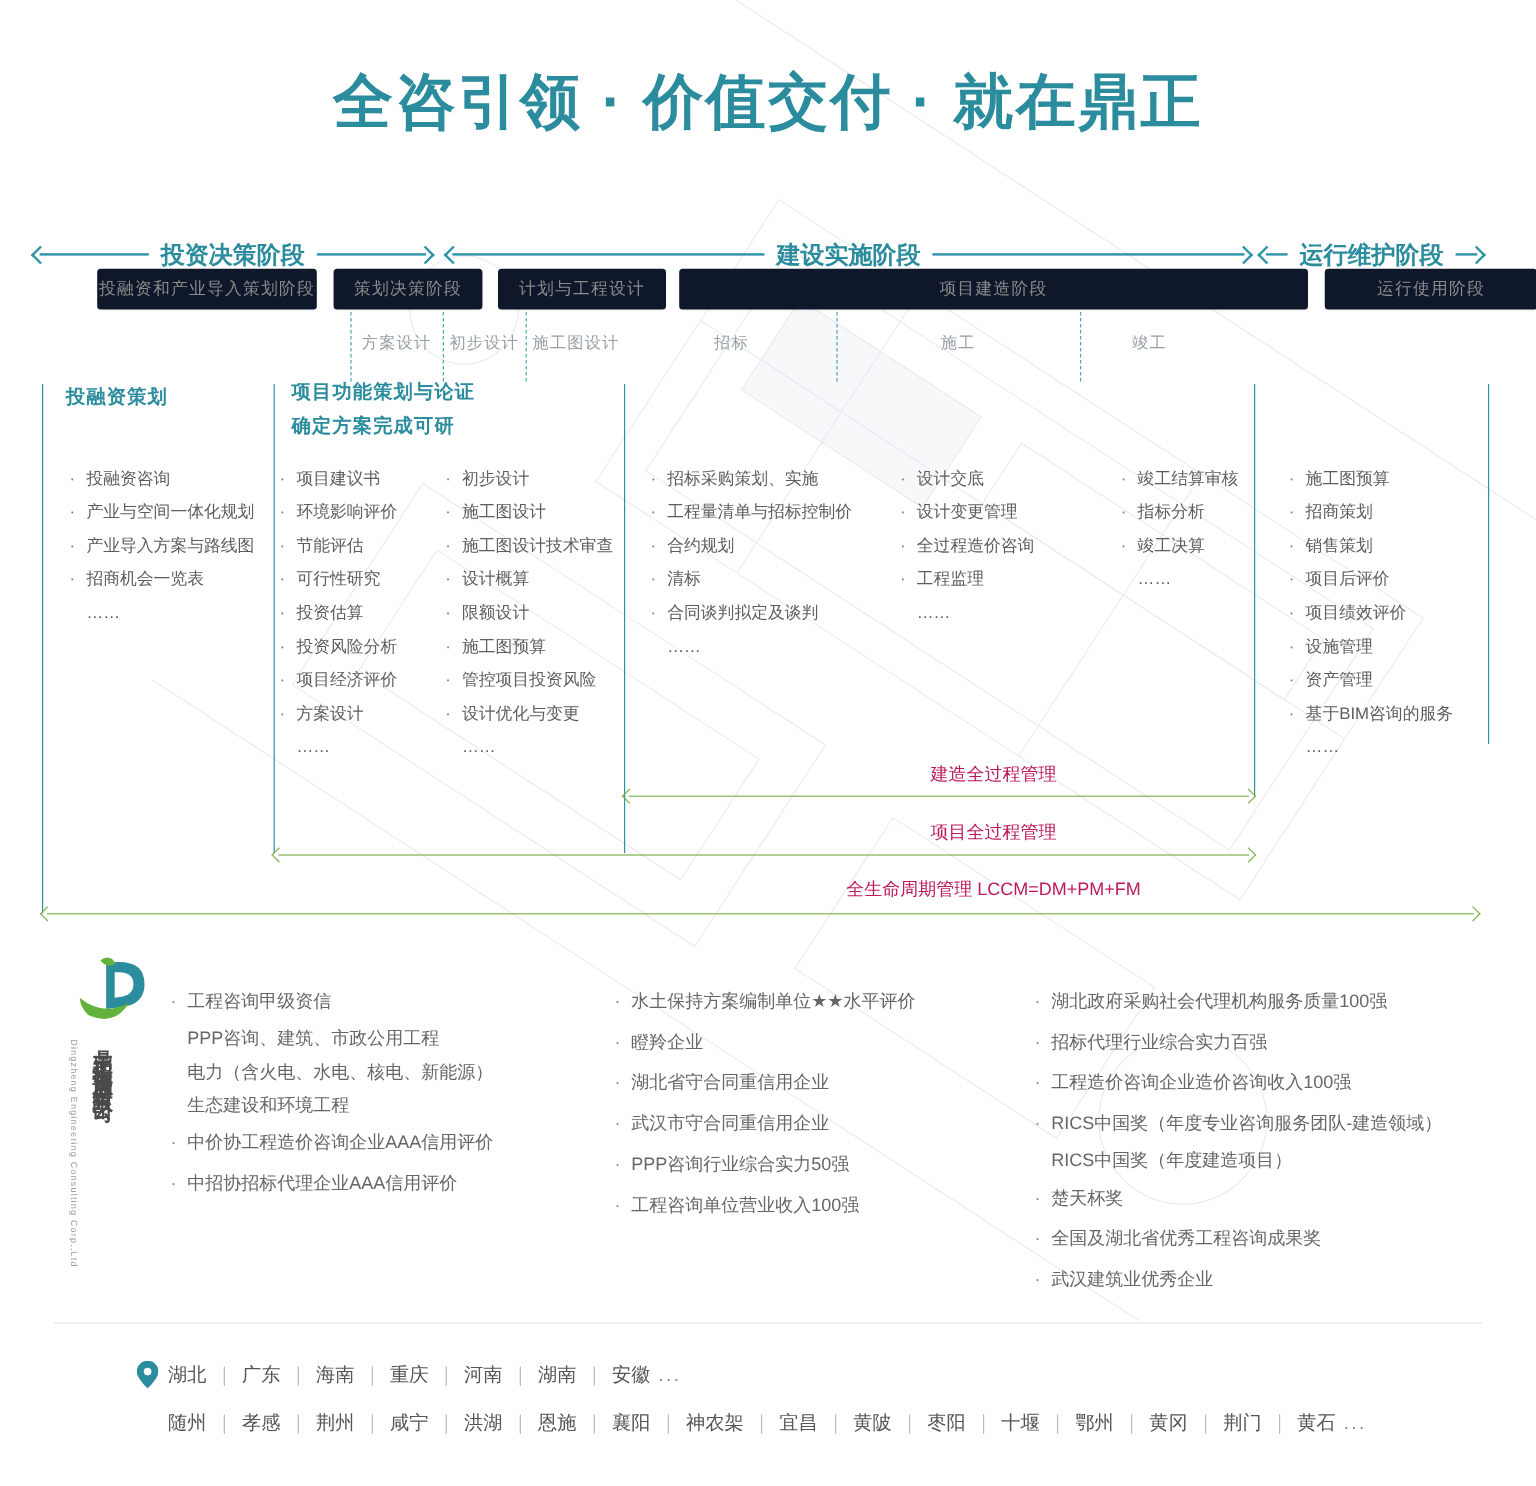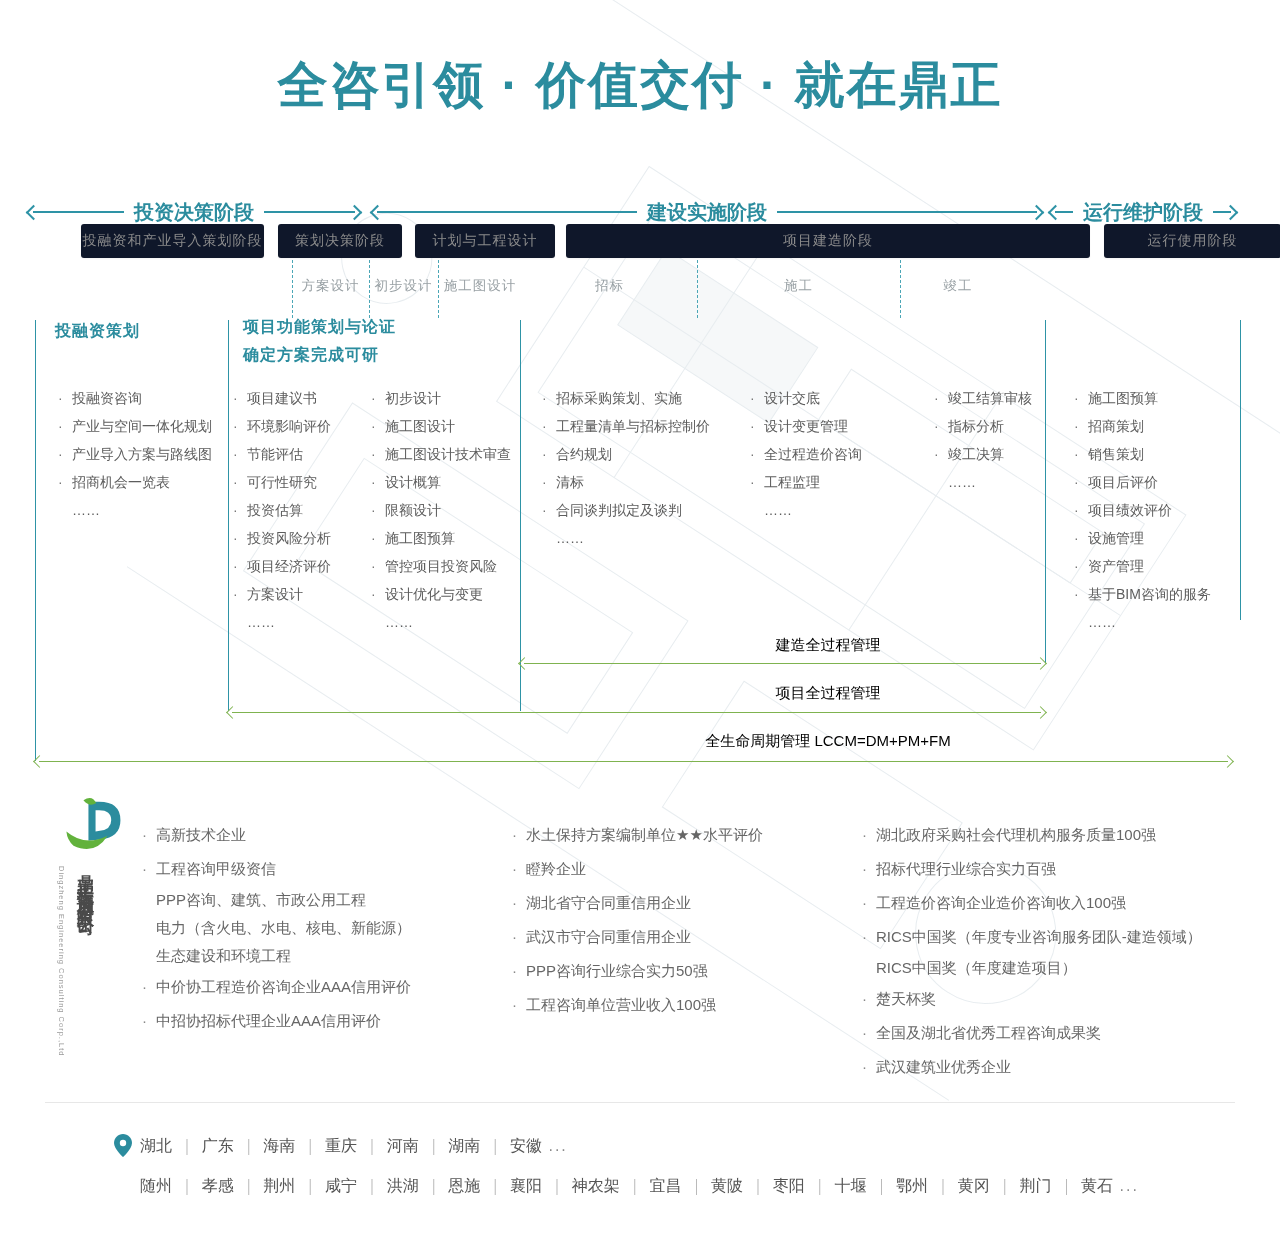--- a/index.html
+++ b/index.html
@@ -28,21 +28,21 @@
   .dln{position:absolute;top:260px;height:58px;width:0;border-left:1px dashed #4aa6b6;}
   .vln{position:absolute;width:0;border-left:1px solid #2e93a6;}
 
   
   .chead{position:absolute;font-size:16px;font-weight:bold;color:#2b8c9e;letter-spacing:1px;white-space:nowrap;}
   .col{position:absolute;top:384px;margin:0;padding:0;font-size:14px;color:#5d5d5d;}
   .col li{list-style:none;height:28px;line-height:28px;white-space:nowrap;}
   .blt{display:inline-block;width:14px;color:#777;}
 
   
-  .glabel{position:absolute;color:#000000;font-size:15px;white-space:nowrap;text-align:center;}
+  .glabel{position:absolute;color:#be185d;font-size:15px;white-space:nowrap;text-align:center;}
   .garrow{position:absolute;height:10px;display:flex;align-items:center;}
   .garrow .ln{flex:1;border-top:1px solid #7fb34f;height:0;}
   .gchev{width:8px;height:8px;flex:none;border:0 solid #7fb34f;}
   .gchev.l{border-left-width:1.5px;border-bottom-width:1.5px;transform:rotate(45deg);margin-right:-5px;}
   .gchev.r{border-right-width:1.5px;border-top-width:1.5px;transform:rotate(45deg);margin-left:-5px;}
 
   
   .vname{position:absolute;writing-mode:vertical-rl;font-size:17px;font-weight:600;color:#4a4a4a;
          letter-spacing:4px;white-space:nowrap;}
   .vnameen{position:absolute;writing-mode:vertical-rl;font-size:7.5px;color:#9a9a9a;
@@ -220,21 +220,20 @@
   <svg class="pin" style="left:56px;top:796px;" width="72" height="64" viewBox="0 0 100 90">
     <path d="M45 8 L60 8 Q90 8 90 34 Q90 58 62 61 L45 63 Z" fill="#2b8c9e"></path>
     <path d="M55 20 L60 20 Q77 20 77 34 Q77 47 61 49 L55 50 Z" fill="#ffffff"></path>
     <path d="M38 6 Q50 -2 56 10 Q46 16 38 6 Z" fill="#62b23c"></path>
     <path d="M14 50 Q40 72 72 56 Q54 84 24 70 Q15 62 14 50 Z" fill="#62b23c"></path>
   </svg>
   <div class="vname" style="left:74px;top:862px;">鼎正工程咨询股份有限公司</div>
   <div class="vnameen" style="left:57px;top:866px;">Dingzheng Engineering Consulting Corp.,Ltd</div>
 
   <div class="qcol" style="left:142px;width:350px;">
-      <div class="qrow"><span class="qb">·</span><span>高新技术企业</span></div>
       <div class="qrow"><span class="qb">·</span><span>工程咨询甲级资信</span></div>
       <div class="qrow sub"><span class="qb"></span><span>PPP咨询、建筑、市政公用工程</span></div>
       <div class="qrow sub"><span class="qb"></span><span>电力（含火电、水电、核电、新能源）</span></div>
       <div class="qrow sub"><span class="qb"></span><span>生态建设和环境工程</span></div>
       <div class="qrow"><span class="qb">·</span><span>中价协工程造价咨询企业AAA信用评价</span></div>
       <div class="qrow"><span class="qb">·</span><span>中招协招标代理企业AAA信用评价</span></div>
     </div>
   <div class="qcol" style="left:512px;width:350px;">
       <div class="qrow"><span class="qb">·</span><span>水土保持方案编制单位★★水平评价</span></div>
       <div class="qrow"><span class="qb">·</span><span>瞪羚企业</span></div>

